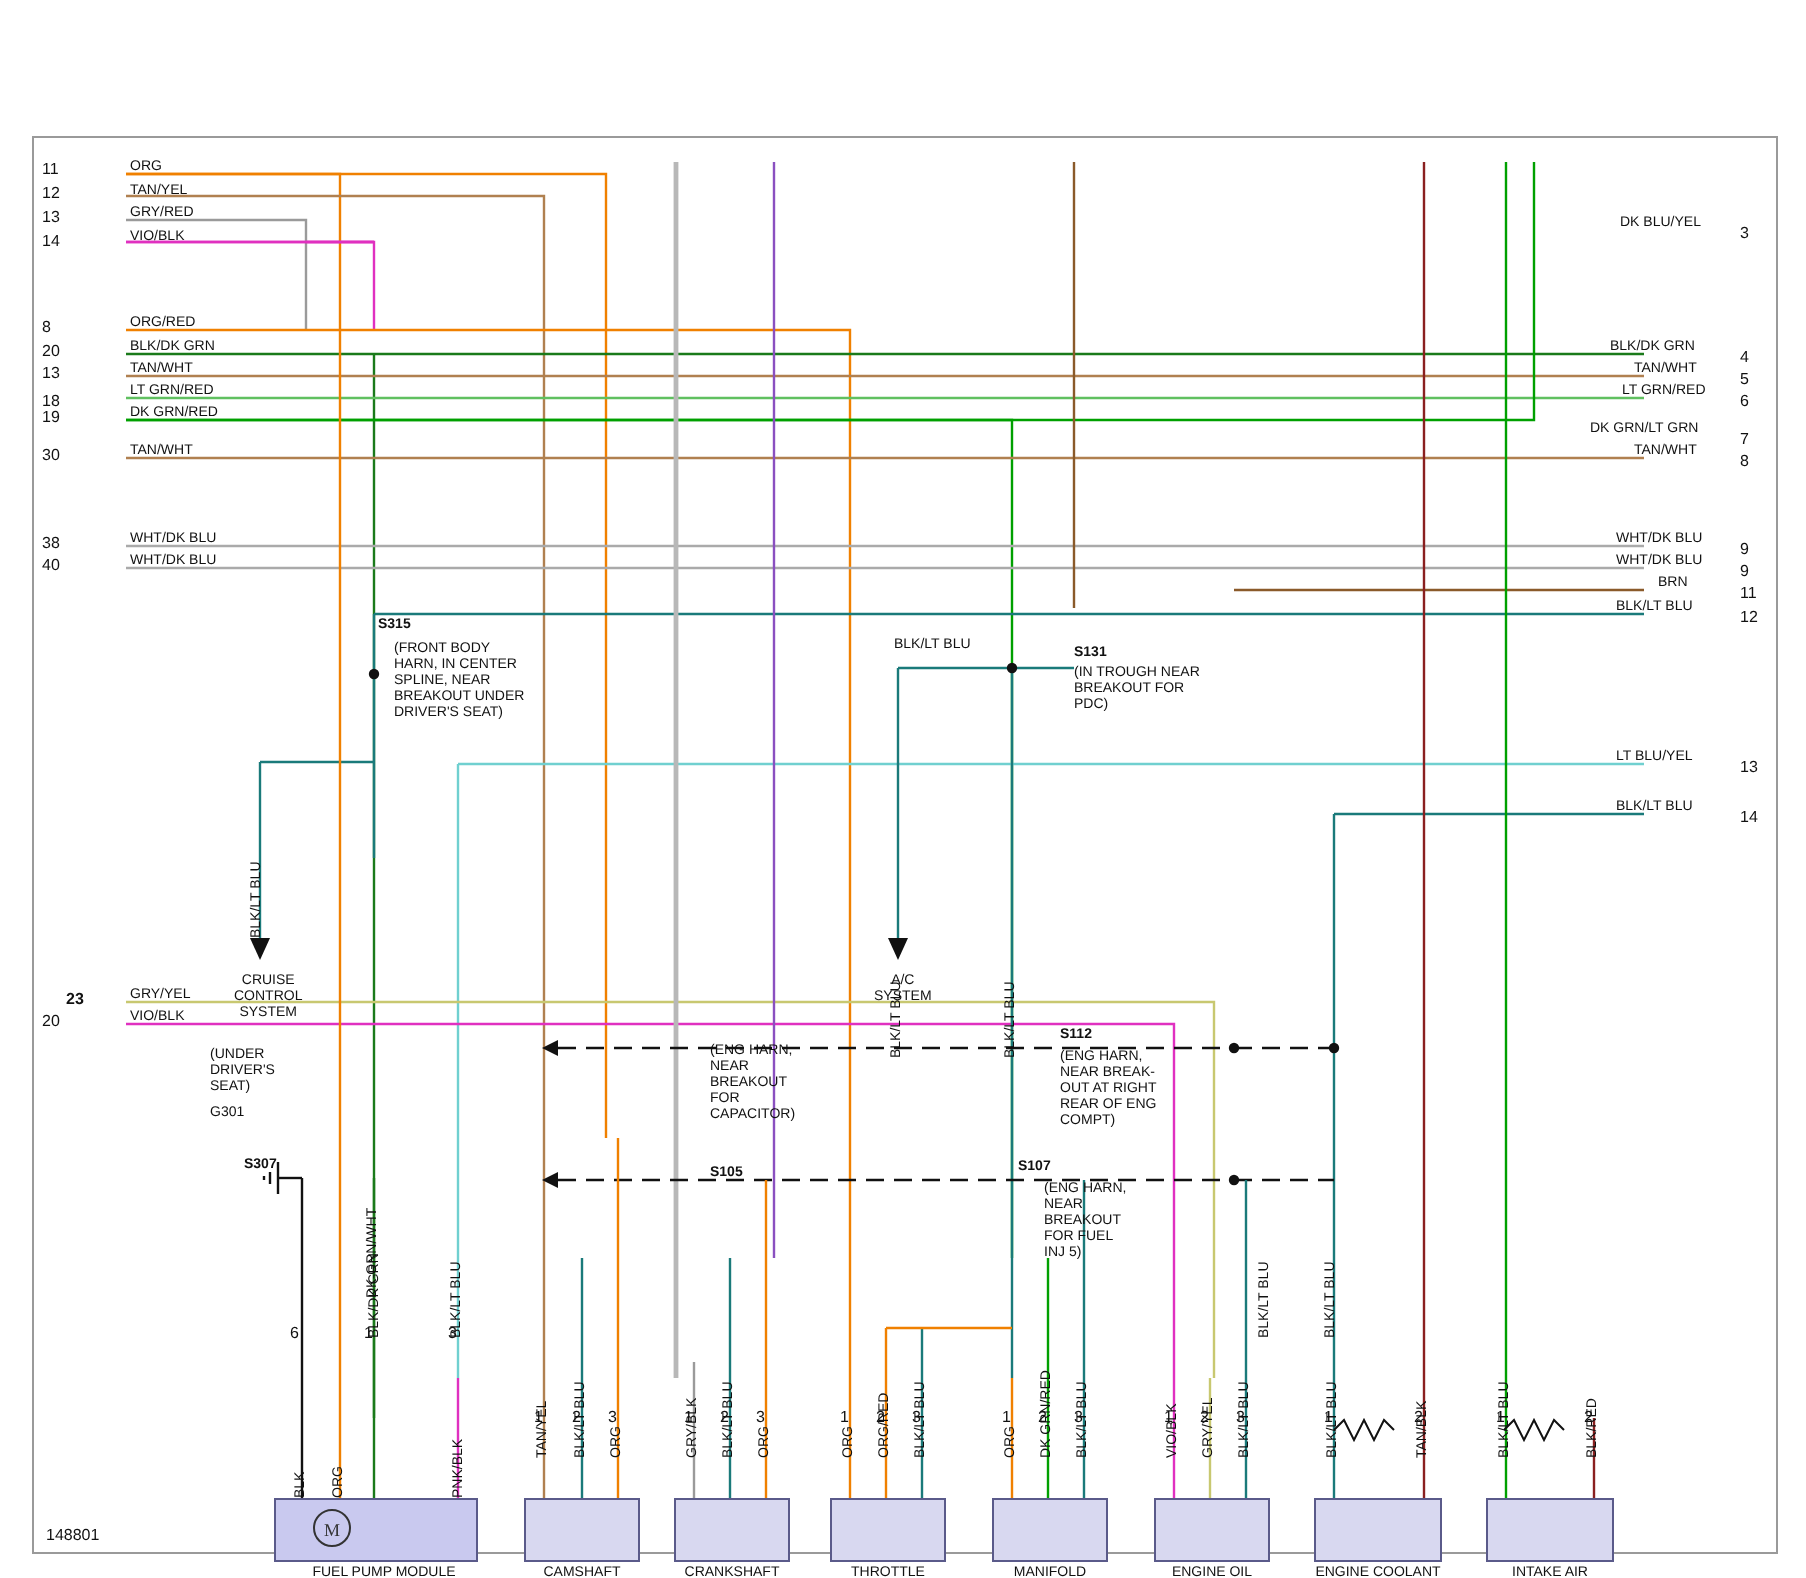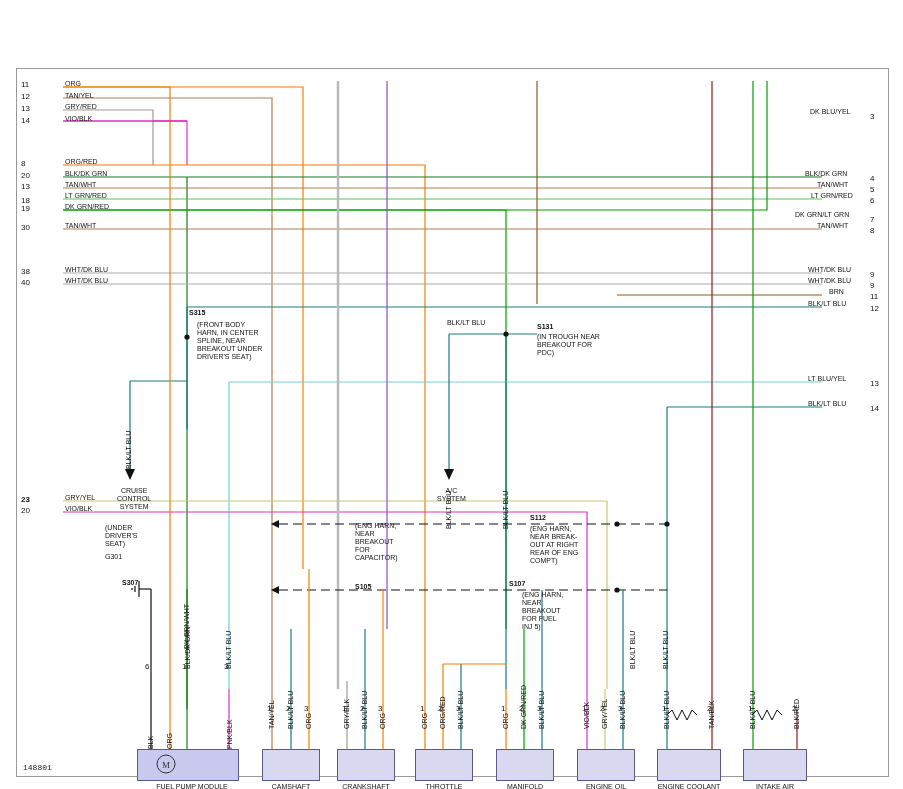--- a/index.html
+++ b/index.html
@@ -195,21 +195,21 @@
     <div class="lbl num" style="left:4px;  top:36px;">13</div>
     <div class="lbl num" style="left:4px;  top:48px;">14</div>
     <div class="lbl num" style="left:4px;  top:91px;">8</div>
     <div class="lbl num" style="left:4px;  top:103px;">20</div>
     <div class="lbl num" style="left:4px;  top:114px;">13</div>
     <div class="lbl num" style="left:4px;  top:128px;">18</div>
     <div class="lbl num" style="left:4px;  top:136px;">19</div>
     <div class="lbl num" style="left:4px;  top:155px;">30</div>
     <div class="lbl num" style="left:4px;  top:199px;">38</div>
     <div class="lbl num" style="left:4px;  top:210px;">40</div>
-    <div class="lbl num" style="left:4px;  top:427px;font-weight:bold;">23</div>
+    <div class="lbl num" style="left:16px;  top:427px;font-weight:bold;">23</div>
     <div class="lbl num" style="left:4px;  top:438px;">20</div>
 
     <div class="lbl" style="left:48px; top:11px;">ORG</div>
     <div class="lbl" style="left:48px; top:23px;">TAN/YEL</div>
     <div class="lbl" style="left:48px; top:34px;">GRY/RED</div>
     <div class="lbl" style="left:48px; top:46px;">VIO/BLK</div>
     <div class="lbl" style="left:48px; top:89px;">ORG/RED</div>
     <div class="lbl" style="left:48px; top:101px;">BLK/DK GRN</div>
     <div class="lbl" style="left:48px; top:112px;">TAN/WHT</div>
     <div class="lbl" style="left:48px; top:123px;">LT GRN/RED</div>
@@ -412,16 +412,16 @@
 (ON THERMOSTAT
 HOUSING)</div>
 
     <div class="comp-box" style="left:726px; top:680px; width:62px; height:30px;"></div>
     <div class="lbl" style="left: 714px; top: 714px; width: 88px; text-align: center; white-space: pre-line;">INTAKE AIR
 TEMPERATURE
 SENSOR
 (IN INTAKE
 MANIFOLD PLENUM)</div>
 
-    <div class="lbl" style="left:6px; top:695px; font-size:8px;font-family:Liberation Mono, monospace;">148801</div>
+    <div class="lbl" style="left:6px; top:695px; font-size:8px;">148801</div>
 
   </div>
 </div>
 
 </body></html>

